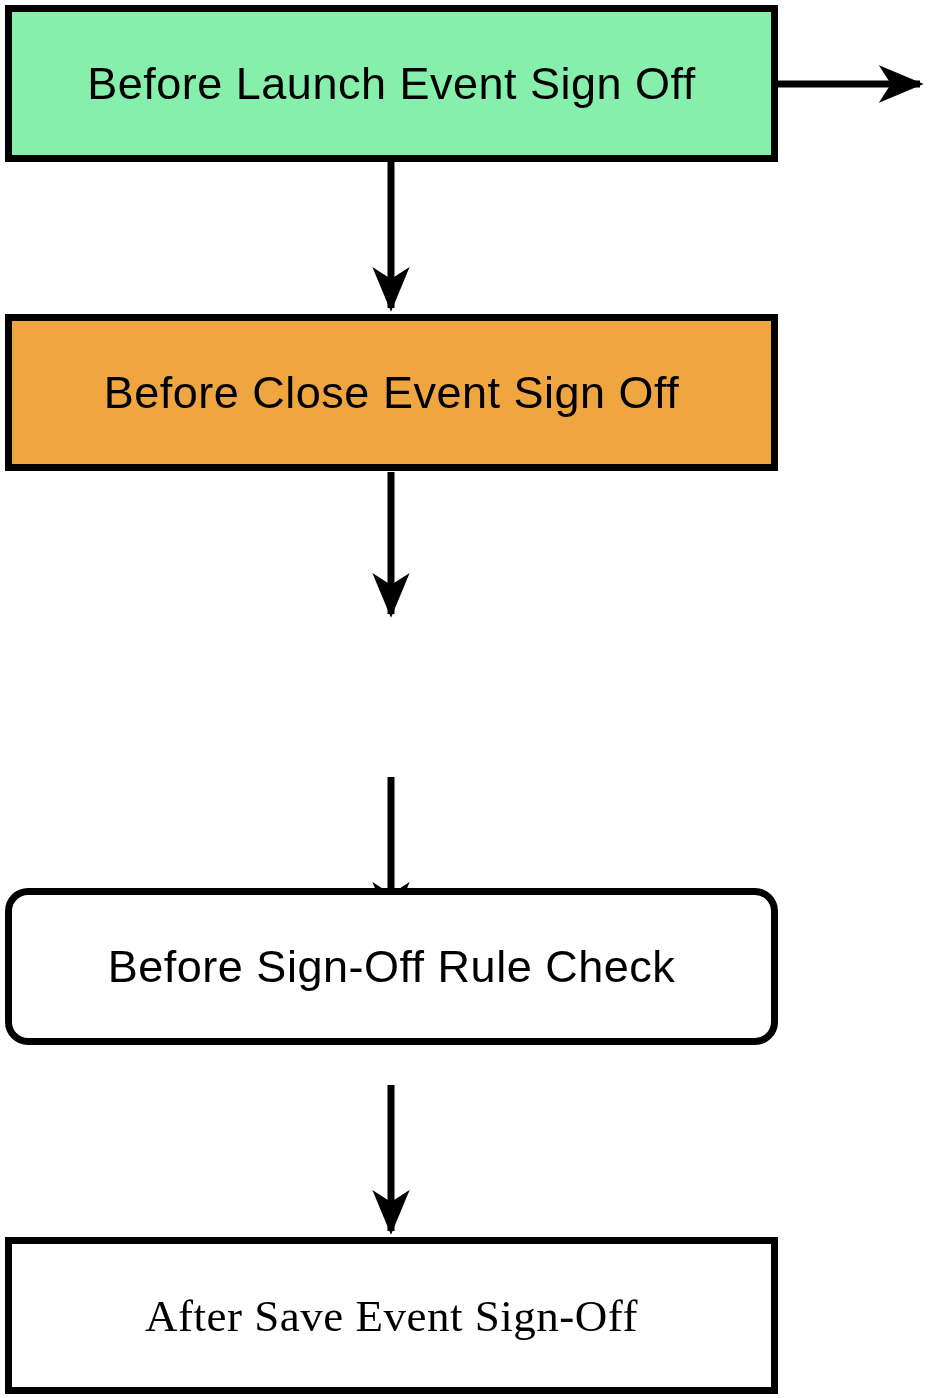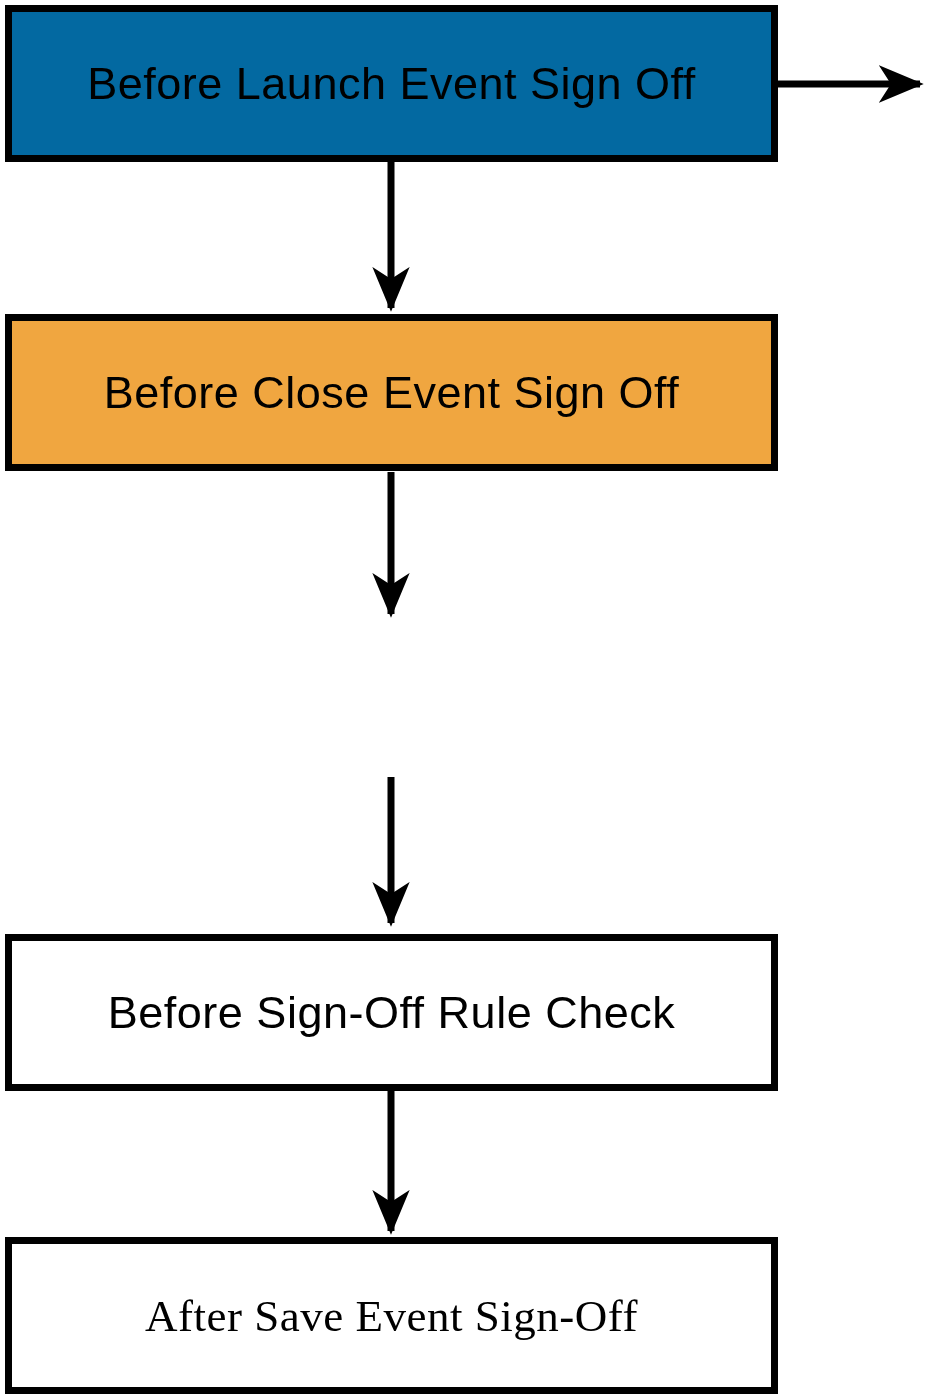--- a/index.html
+++ b/index.html
@@ -36,21 +36,21 @@
   }
   .node-label {
     font-size: 45px;
     color: #000000;
     letter-spacing: 0.5px;
     white-space: nowrap;
   }
   .n1 { top: 5px; }
   .n2 { top: 314px; }
   .n3 { top: 620px; }
-  .n4 { top: 934px; }
+  .n4 { top: 888px; border-radius: 23px; }
   .n5 { top: 1237px; font-family: Liberation Serif, serif; }
 </style>
 </head>
 <body>
 
 <div id="canvas">
 
   <svg id="connectors" viewBox="0 0 933 1398" xmlns="http://www.w3.org/2000/svg" aria-hidden="true">
     <defs>
       <marker id="arrowhead" viewBox="0 0 12 10" refX="11" refY="5" markerWidth="6.4" markerHeight="5.4" orient="auto">
@@ -59,21 +59,21 @@
     </defs>
 
     <line x1="391" y1="162" x2="391" y2="308" stroke="#000000" stroke-width="7" marker-end="url(#arrowhead)"></line>
     <line x1="391" y1="472" x2="391" y2="614" stroke="#000000" stroke-width="7" marker-end="url(#arrowhead)"></line>
     <line x1="391" y1="777" x2="391" y2="923" stroke="#000000" stroke-width="7" marker-end="url(#arrowhead)"></line>
     <line x1="391" y1="1085" x2="391" y2="1231" stroke="#000000" stroke-width="7" marker-end="url(#arrowhead)"></line>
 
     <line x1="778" y1="84" x2="920" y2="84" stroke="#000000" stroke-width="7" marker-end="url(#arrowhead)"></line>
   </svg>
 
-  <div class="node n1" style="background-color: #0369a1;">
+  <div class="node n1" style="background-color: #86efac;">
     <span class="node-label">Before Launch Event Sign Off</span>
   </div>
 
   <div class="node n2" style="background-color: rgb(240, 166, 64);">
     <span class="node-label">Before Close Event Sign Off</span>
   </div>
 
 
   <div class="node n4" style="background-color: rgb(255, 255, 255);">
     <span class="node-label">Before Sign-Off Rule Check</span>

